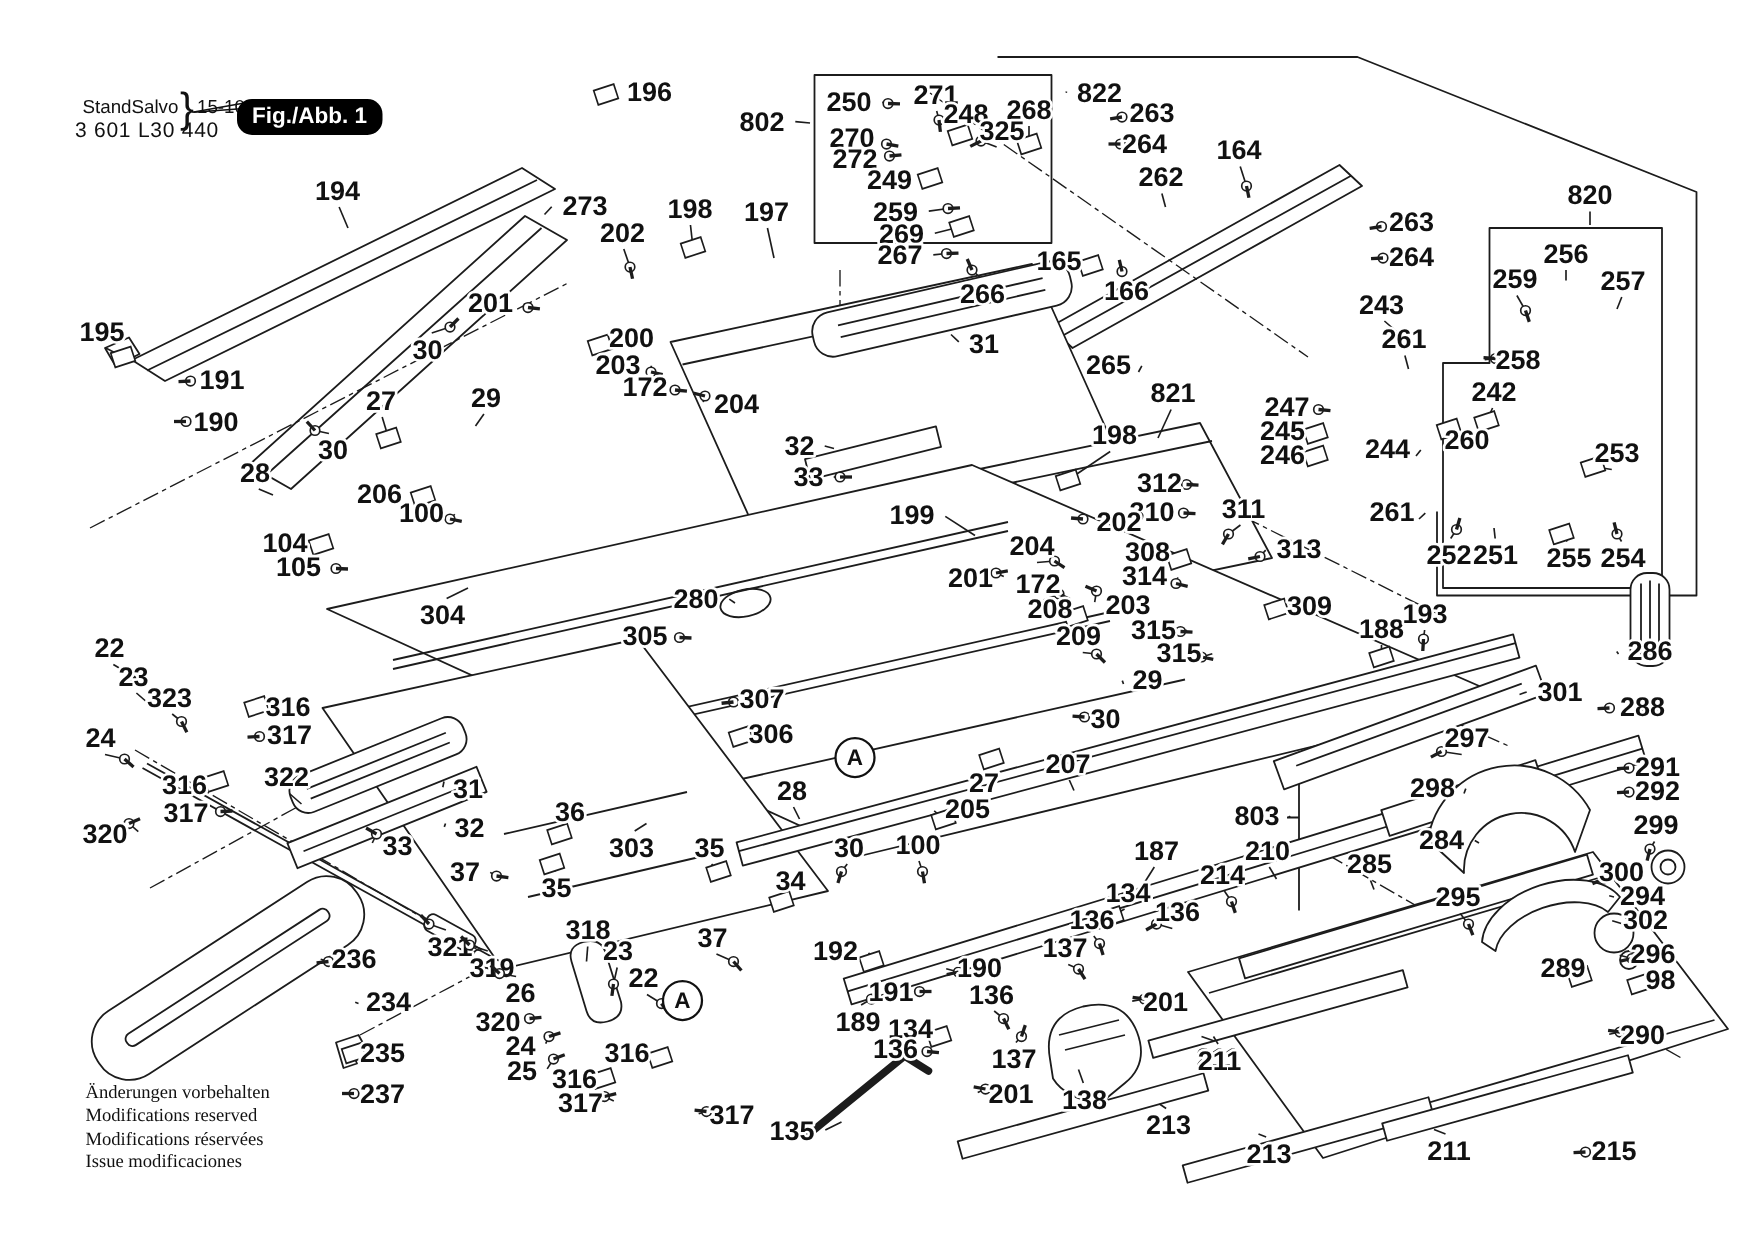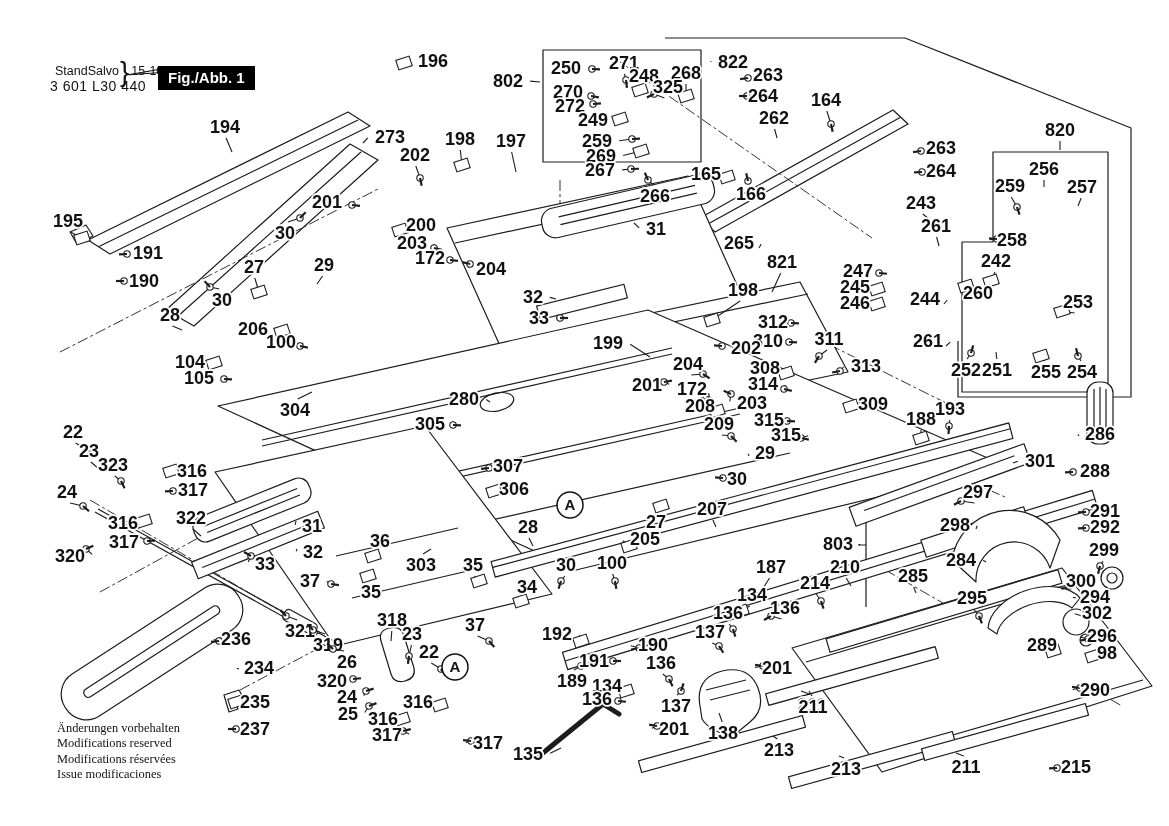--- a/index.html
+++ b/index.html
@@ -9,21 +9,21 @@
   }
   .overlay{position:absolute;}
   #part-number{left:50px;top:38px;font-size:14px;letter-spacing:.5px;margin-top:40px;}
   #revision{left:55px;top:64px;display:flex;align-items:center;font-size:12.5px;line-height:15px;}
   #revision .col{display:flex;flex-direction:row;}
   #revision .brace{font-size:28px;font-weight:400;margin:0 2px 0 1px;}
   .struck{position:relative;display:inline-block;}
   .struck::after{content:"";position:absolute;left:-3px;right:-3px;top:46%;border-top:1.6px solid #111;transform:rotate(-10deg);}
   .struck::before{content:"";position:absolute;left:-2px;right:-2px;top:58%;border-top:1.2px solid #111;transform:rotate(-4deg);}
   #fig-box{left:158px;top:66px;background:#000;color:#fff;padding:3px 10px 4px 10px;
-           font-size:15px;font-weight:bold;}
+           font-size:15px;font-weight:bold;border-radius:10px;}
   #footnotes{left:57px;top:721px;font-size:12.4px;line-height:15.4px;font-family:Liberation Serif, serif;}
   svg{position:absolute;left:0;top:0;}
   #art{stroke:#1c1c1c;fill:none;stroke-width:1.2;stroke-linejoin:round;}
   .dash{stroke-dasharray:11 3 3 3;stroke-width:0.9;}
   .callout{font:bold 18px "Liberation Sans",sans-serif;text-anchor:middle;fill:#111;
            paint-order:stroke;stroke:#fff;stroke-width:3.5px;stroke-linejoin:round;}
   .leader{stroke:#1c1c1c;stroke-width:1.1;}
   .part{stroke:#1c1c1c;fill:#fff;stroke-width:1.1;}
   .shank{stroke:#1c1c1c;stroke-width:2.2;}
   .marker{fill:#fff;stroke:#111;stroke-width:1.5;}

